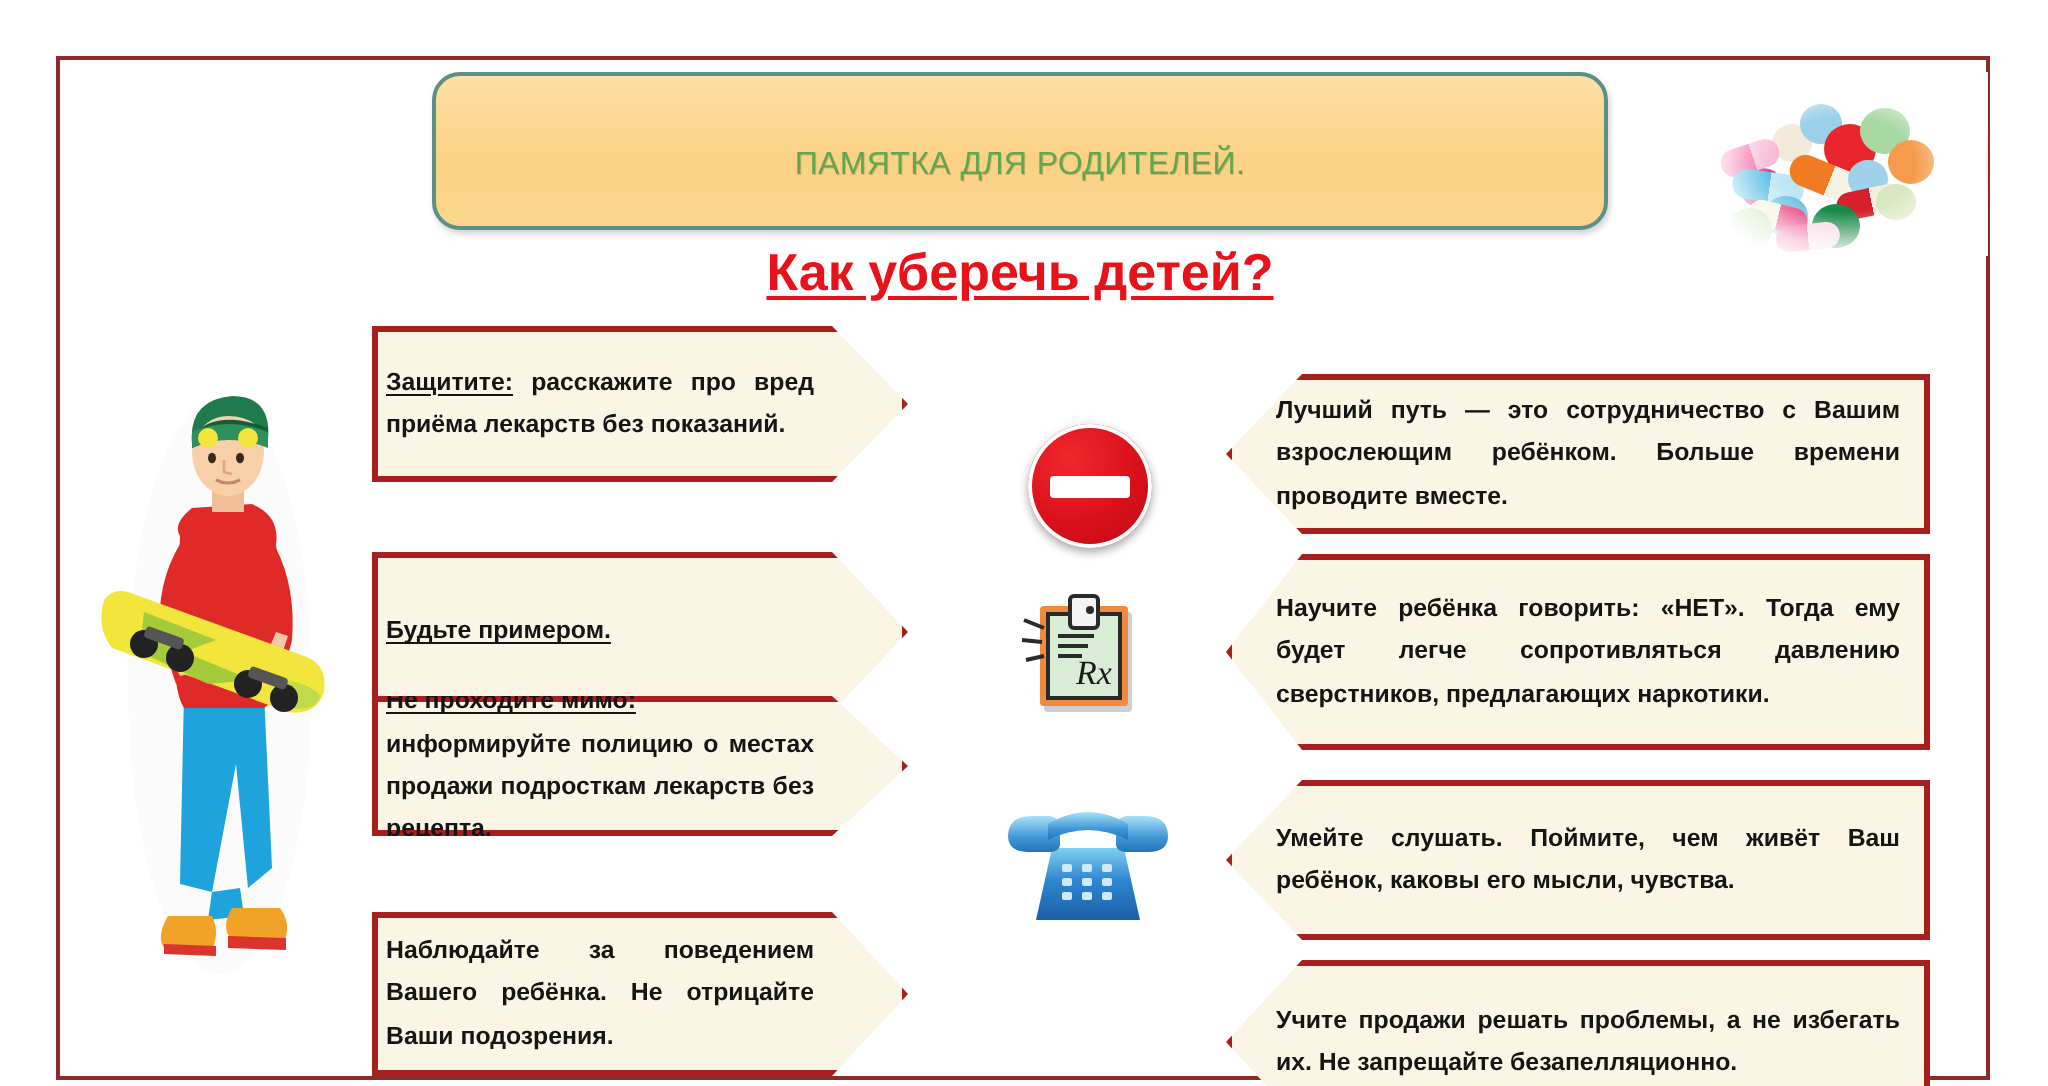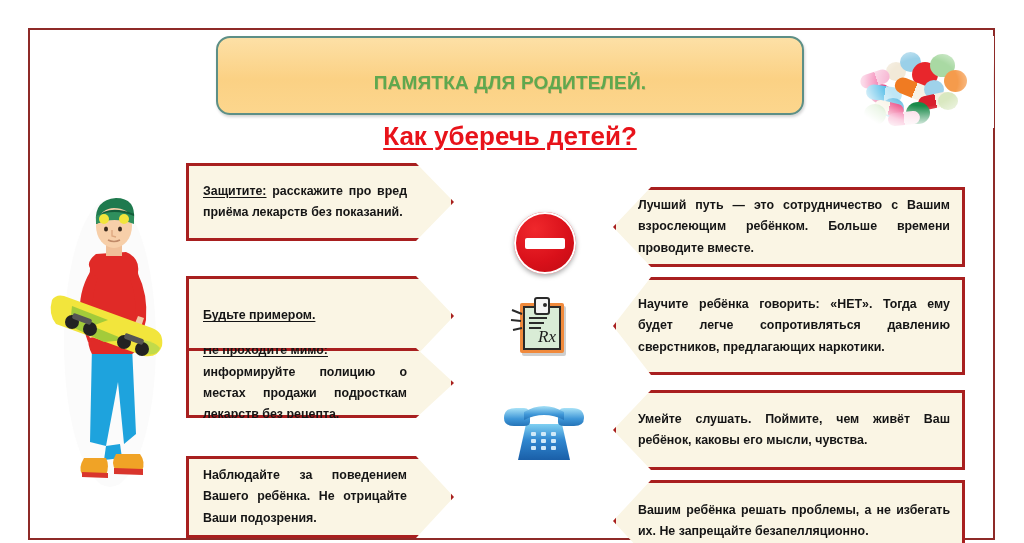--- a/index.html
+++ b/index.html
@@ -39,22 +39,22 @@
     border-radius: 14px;
     box-sizing: border-box;
     display: flex;
     flex-direction: column;
     align-items: center;
     justify-content: center;
     box-shadow: 1px 2px 3px rgba(0,0,0,0.18);
   }
   #title-line-1 {
     color: #5fa84e;
-    font-size: 19px;
-    font-weight: bold;
+    font-size: 16px;
+    font-weight: normal;
     letter-spacing: 0.2px;
     text-shadow: 0.5px 0.5px 0 rgba(0,0,0,0.15);
     margin-bottom: 9px;
     margin-top: 24px;
   }
   #title-line-2 {
     color: #151515;
     font-size: 19px;
     font-weight: bold;
     letter-spacing: 0.2px;
@@ -109,21 +109,21 @@
   
   .arrow-box {
     position: absolute;
     box-sizing: border-box;
     background: #faf5e4;
     border: 3px solid #a81f1f;
     display: flex;
     align-items: center;
   }
   .arrow-box .box-text {
-    padding: 0 10px 0 14px;
+    padding: 0 10px 0 4px;
     font-size: 12.4px;
     font-weight: bold;
     color: #151515;
     line-height: 1.72;
     width: 100%;
     box-sizing: border-box;
   }
   .arrow-box.left-col .box-text { text-align: justify; }
   .arrow-box.right-col .box-text { padding: 0 12px 0 22px; text-align: justify; }
 
@@ -339,14 +339,14 @@
 
 <div class="arrow-box right-col" style="left:613px; top:253px; width:352px; height:98px;">
   <div class="box-text">Научите ребёнка говорить: «НЕТ». Тогда ему будет легче сопротивляться давлению сверстников, предлагающих наркотики.</div>
 </div>
 
 <div class="arrow-box right-col" style="left:613px; top:366px; width:352px; height:80px;">
   <div class="box-text">Умейте слушать. Поймите, чем живёт Ваш ребёнок, каковы его мысли, чувства.</div>
 </div>
 
 <div class="arrow-box right-col" style="left:613px; top:456px; width:352px; height:82px;">
-  <div class="box-text">Вашим ребёнка решать проблемы, а не избегать их.  Не запрещайте безапелляционно.</div>
+  <div class="box-text">Учите продажи решать проблемы, а не избегать их.  Не запрещайте безапелляционно.</div>
 </div>
 
 </body></html>

